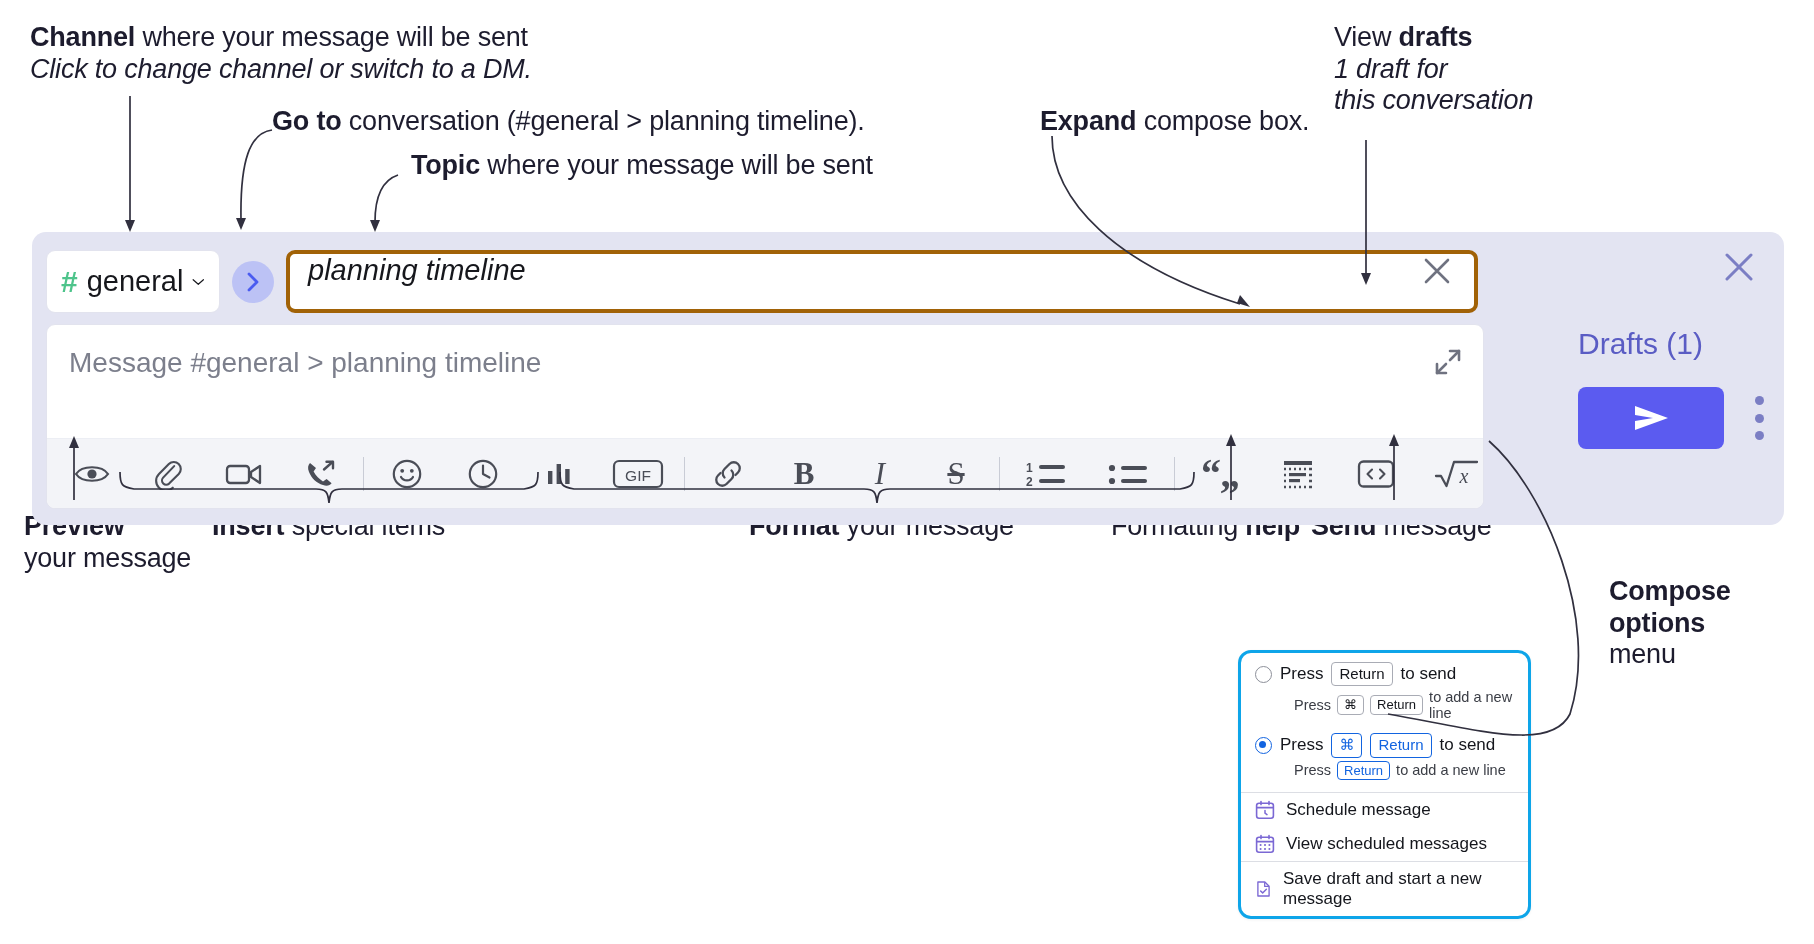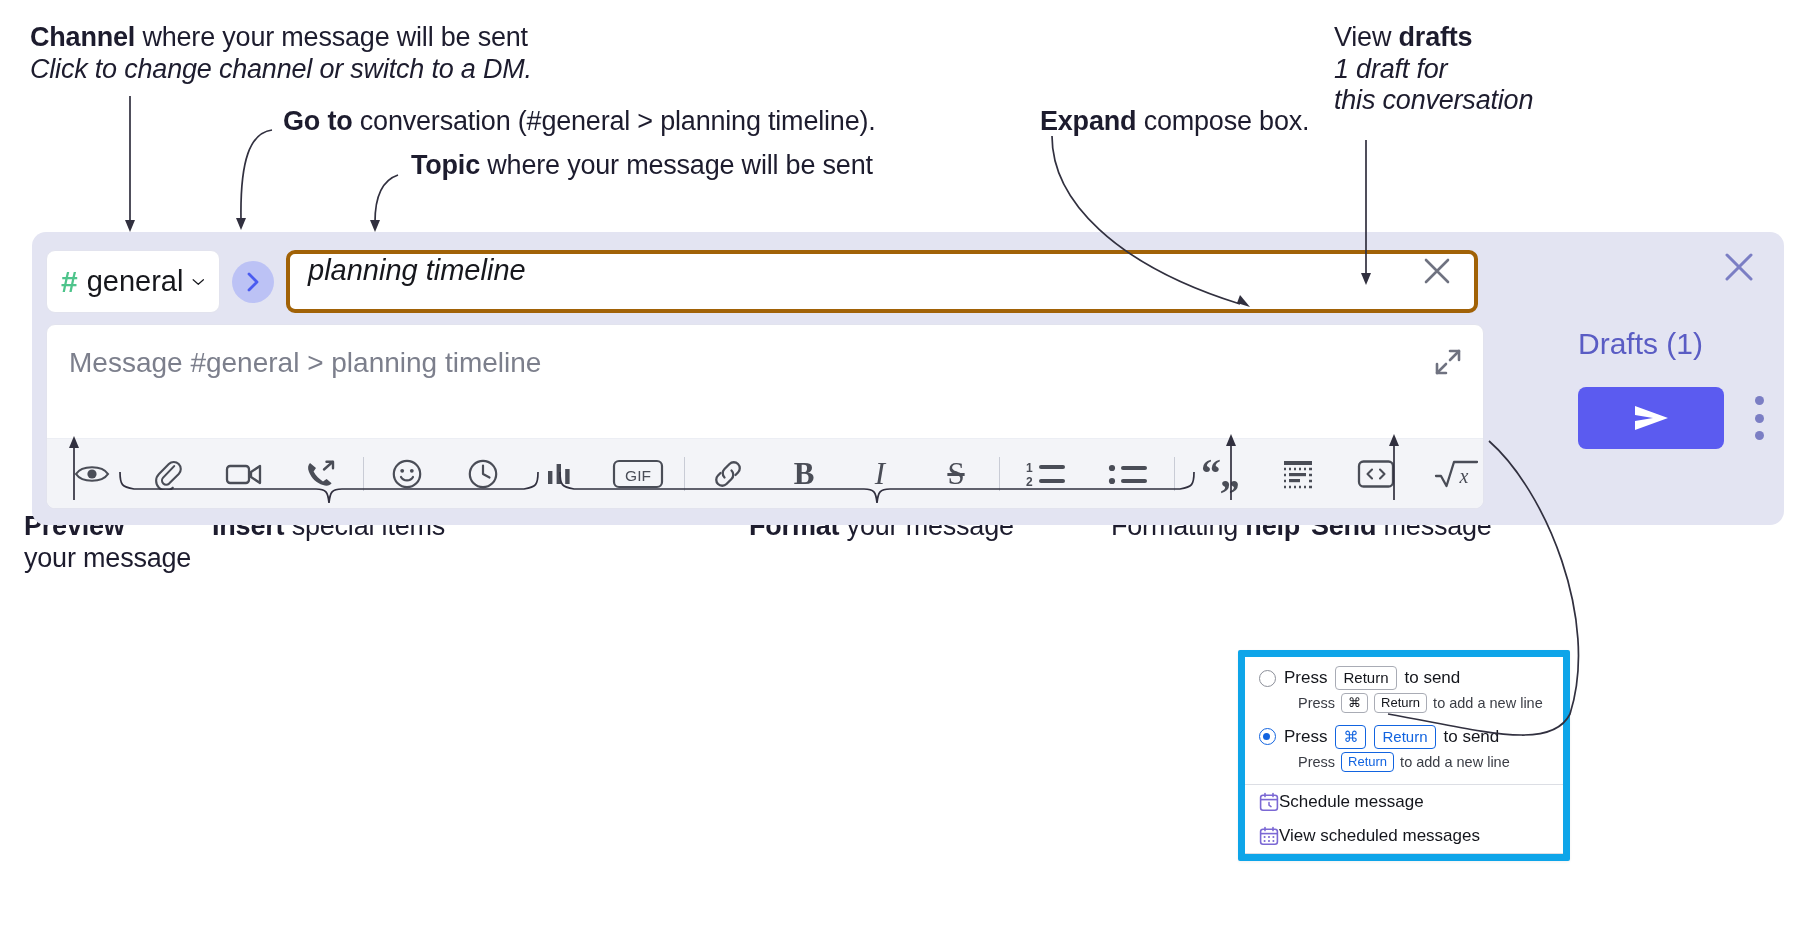--- a/index.html
+++ b/index.html
@@ -129,24 +129,24 @@
     width: 26px; height: 44px;
     display: flex; flex-direction: column; align-items: center; justify-content: space-between;
     cursor: pointer;
   }
   .kebab i { display:block; width: 9px; height: 9px; border-radius: 50%; background: #7b7ec4; }
 
   
   #menu {
     position: absolute;
     left: 1238px; top: 650px;
-    width: 332px;
+    width: 293px;
     background: #fff;
-    border: 7px solid #0ea5e9;
-    border-radius: 2px;
+    border: 3px solid #0ea5e9;
+    border-radius: 13px;
     box-shadow: 0 1px 3px rgba(0,0,0,.06);
     overflow: hidden;
     font-size: 0;
   }
   .mopt { padding: 9px 14px 4px 14px; }
   .moptrow { display: flex; align-items: center; gap: 8px; }
   .radio {
     width: 17px; height: 17px; border-radius: 50%;
     border: 1.6px solid #8c8f99; background: #fff;
     flex: 0 0 auto; cursor: pointer;
@@ -166,40 +166,40 @@
     padding: 1px 7px;
     font-size: 15px;
     color: #14161c;
     background: #fff;
     line-height: 1.35;
   }
   .key.sm { font-size: 13px; padding: 0px 6px; }
   .key.blue { border-color: #1264e0; color: #1264e0; }
   .mdiv { height: 1px; background: #dcdee4; }
   .mitem {
-    display: flex; align-items: center; 
+    display: flex; align-items: center; gap: 11px;
     padding: 7px 14px;
     font-size: 17px; color: #14161c;
     cursor: pointer;
   }
 
   
   #lines { position: absolute; left: 0; top: 0; width: 1814px; height: 944px; pointer-events: none; }
 </style>
 </head>
 <body>
 
 <div id="stage">
 
   <div class="anno" style="left:30px; top:22px;">
     <div><b>Channel</b><span> where your message will be sent</span></div>
     <div class="it">Click to change channel or switch to a DM.</div>
   </div>
 
-  <div class="anno" style="left:283px; top:106px;">
+  <div class="anno" style="left:272px; top:106px;">
     <b>Go to</b><span> conversation (#general &gt; planning timeline).</span>
   </div>
 
   <div class="anno" style="left:411px; top:150px;">
     <b>Topic</b><span> where your message will be sent</span>
   </div>
 
   <div class="anno" style="left:1040px; top:106px;">
     <b>Expand</b><span> compose box.</span>
   </div>
@@ -224,20 +224,25 @@
   </div>
 
   <div class="anno" style="left:1111px; top:511px;">
     <span>Formatting </span><b>help</b>
   </div>
 
   <div class="anno" style="left:1311px; top:511px;">
     <b>Send</b><span> message</span>
   </div>
 
+  <div class="anno" style="left:1609px; top:576px;">
+    <div><b>Compose</b></div>
+    <div><b>options</b></div>
+    <div>menu</div>
+  </div>
 
   <div id="compose">
 
     <svg class="close-x" viewBox="0 0 34 34">
       <path d="M5 5 L29 29 M29 5 L5 29" stroke="#7b7ec4" stroke-width="3" stroke-linecap="round" fill="none"></path>
     </svg>
 
     <div id="composeInner">
 
       <div class="chanrow">
@@ -507,20 +512,28 @@
           <circle cx="14.4" cy="11" r="1.05" fill="#7b68d4"></circle>
         <circle cx="5.6" cy="15" r="1.05" fill="#7b68d4"></circle>
           <circle cx="10" cy="15" r="1.05" fill="#7b68d4"></circle>
           <circle cx="14.4" cy="15" r="1.05" fill="#7b68d4"></circle>
       </svg>
       <span>View scheduled messages</span>
     </div>
 
     <div class="mdiv"></div>
 
+    <div class="mitem">
+      <svg width="20" height="20" viewBox="0 0 20 20">
+        <path d="M3.4 1.8 H11.6 L16.6 6.8 V18.2 H3.4 Z" stroke="#7b68d4" stroke-width="1.6" fill="none" stroke-linejoin="round"></path>
+        <path d="M11.4 2 V7 H16.4" stroke="#7b68d4" stroke-width="1.5" fill="none" stroke-linejoin="round"></path>
+        <path d="M6.6 12.4 L9 14.6 L13.4 10.2" stroke="#7b68d4" stroke-width="1.7" fill="none" stroke-linecap="round" stroke-linejoin="round"></path>
+      </svg>
+      <span>Save draft and start a new message</span>
+    </div>
   </div>
 
   <svg id="lines">
     <g stroke="#31303f" stroke-width="1.7" fill="none">
 
       <path d="M130 96 L130 222"></path>
 
       <path d="M272 130 C250 133, 240 160, 241 220"></path>
 
       <path d="M398 175 C383 180, 375 195, 375 222"></path>

